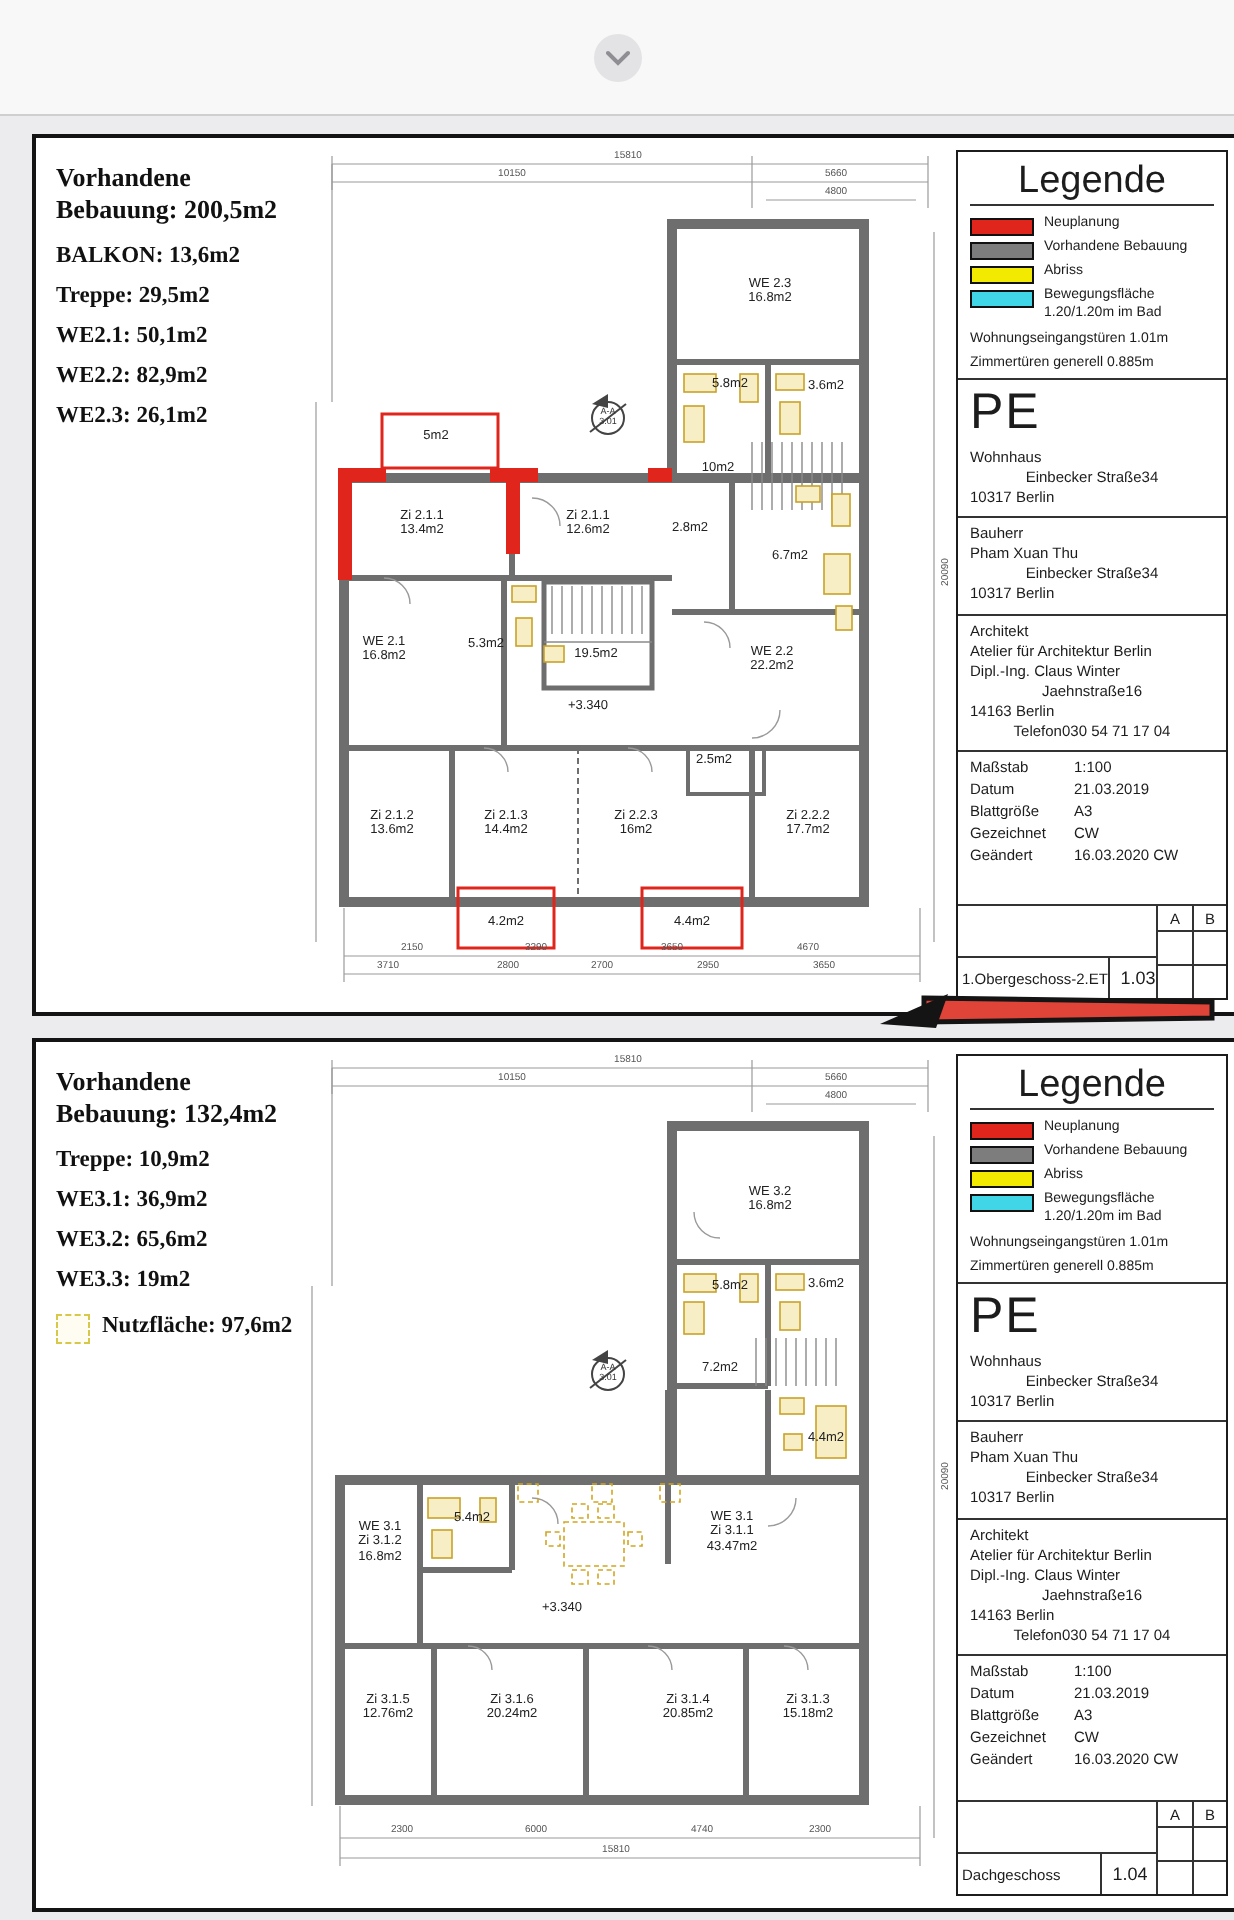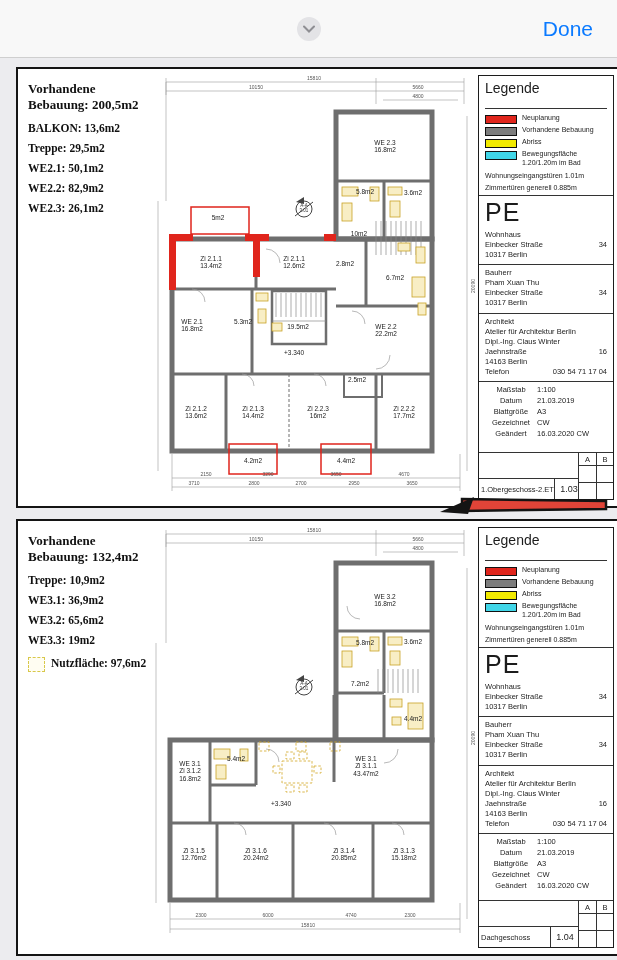--- a/index.html
+++ b/index.html
@@ -35,31 +35,31 @@
   .rl span{display:block;}
   .d{position:absolute;transform:translate(-50%,-50%);font-size:5px;color:#555;white-space:nowrap;}
   .d.v{transform:translate(-50%,-50%) rotate(-90deg);}
   .sec{position:absolute;transform:translate(-50%,-50%);font-size:4.5px;line-height:1.1;
     color:#333;text-align:center;}
   .sec span{display:block}
   
   .tb{position:absolute;right:5px;top:6px;bottom:6px;width:134px;border:1.5px solid #1c1c1c;
     background:#fff;display:flex;flex-direction:column;color:#1c1c1c;}
   .tb-legend{padding:4px 6px 3px 6px;border-bottom:1px solid #333;}
-  .tb-legend-title{font-size:14px;border-bottom:1px solid #333;padding-bottom:12px;margin-bottom:5px;}
+  .tb-legend-title{font-size:19px;border-bottom:1px solid #333;padding-bottom:0;margin-bottom:5px;text-align:center;}
   .lg-row{display:flex;align-items:flex-start;gap:5px;margin-bottom:2px;}
   .sw{width:30px;height:7px;border:1px solid #111;flex:0 0 auto;margin-top:1px;}
   .lg-lab{font-size:7px;line-height:1.25;}
   .lg-note{font-size:7px;line-height:1.3;margin-top:3px;}
   .tb-pe{font-size:25px;font-weight:500;padding:2px 6px 0 6px;letter-spacing:1px;}
   .tb-sec{padding:3px 6px 4px 6px;font-size:7.5px;line-height:1.35;}
   .tb-sec.rule{border-top:1px solid #333;}
-  .addr-row{display:flex;justify-content:space-between;}
+  .addr-row{display:flex;justify-content:center;}
   .tb-meta{border-top:1px solid #333;padding:3px 6px 4px 6px;font-size:7.5px;line-height:1.45;flex:1;}
-  .meta-row{display:flex;text-align:center;}
+  .meta-row{display:flex;}
   .meta-row .ml{width:52px;flex:0 0 auto;}
   .tb-sheet{position:relative;height:46px;border-top:1px solid #333;flex:0 0 auto;}
   .tb-grid{position:absolute;right:0;top:0;width:34px;height:100%;border-left:1px solid #333;
     display:grid;grid-template-columns:1fr 1fr;grid-template-rows:13px 1fr 1fr;
     font-size:7.5px;text-align:center;}
   .tb-grid div{border-bottom:1px solid #333;line-height:13px;}
   .tb-grid div:nth-child(2n){border-left:1px solid #333;}
   .tb-grid div:nth-child(5),.tb-grid div:nth-child(6){border-bottom:none;}
   .tb-sheetrow{position:absolute;left:0;right:34px;bottom:0;height:20px;border-top:1px solid #333;
     display:flex;align-items:center;}
@@ -74,21 +74,20 @@
 <div class="hdr">
   <div class="hdr-title-wrap">
     <span class="hdr-chevron">
         <span>
           <svg width="12" height="8" viewBox="0 0 12 8">
             <path d="M1 1.5 L6 6.5 L11 1.5" fill="none" stroke="#8e8e93" stroke-width="2" stroke-linecap="round"></path>
           </svg>
         </span>
       </span>
   </div>
-  <div class="hdr-done">Done</div>
 </div>
 
 <div class="doc">
 
 <div class="page page1">
 
   <div class="info">
     <div class="h"><span>Vorhandene</span><br><span>Bebauung: 200,5m2</span></div>
     <div class="it">BALKON: 13,6m2</div>
     <div class="it">Treppe: 29,5m2</div>

